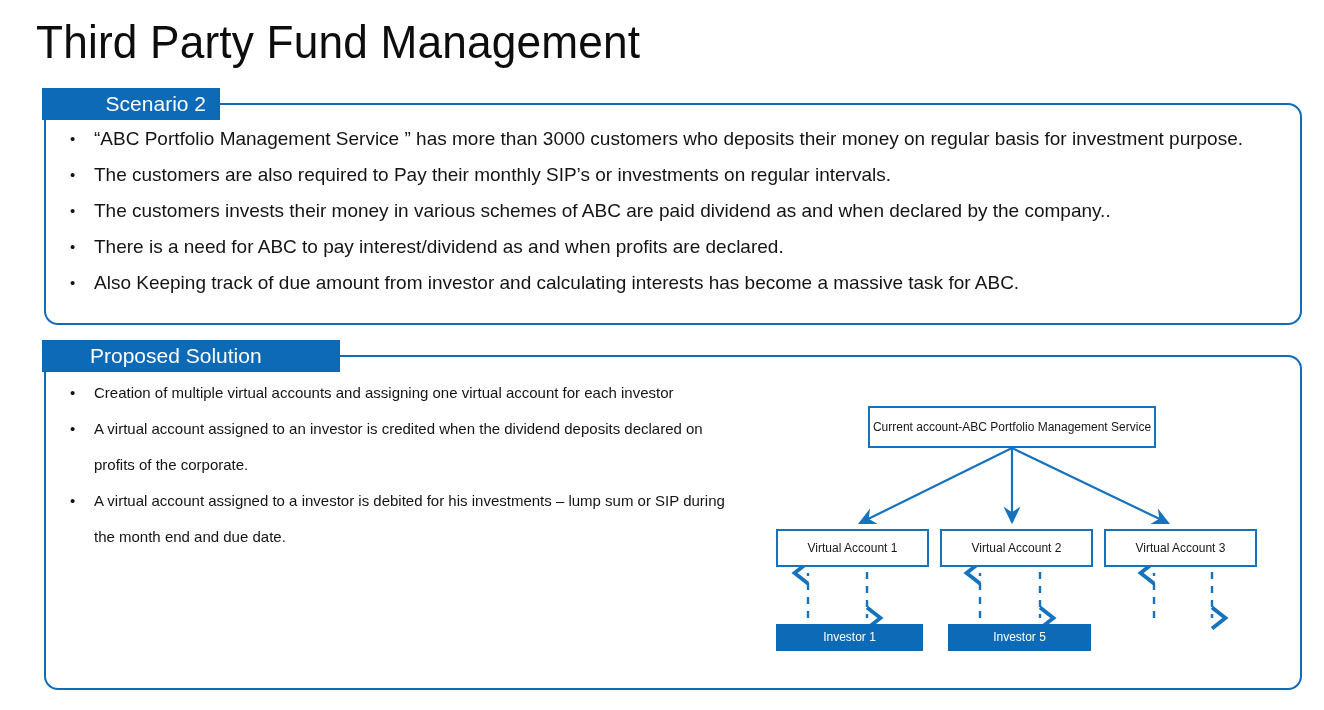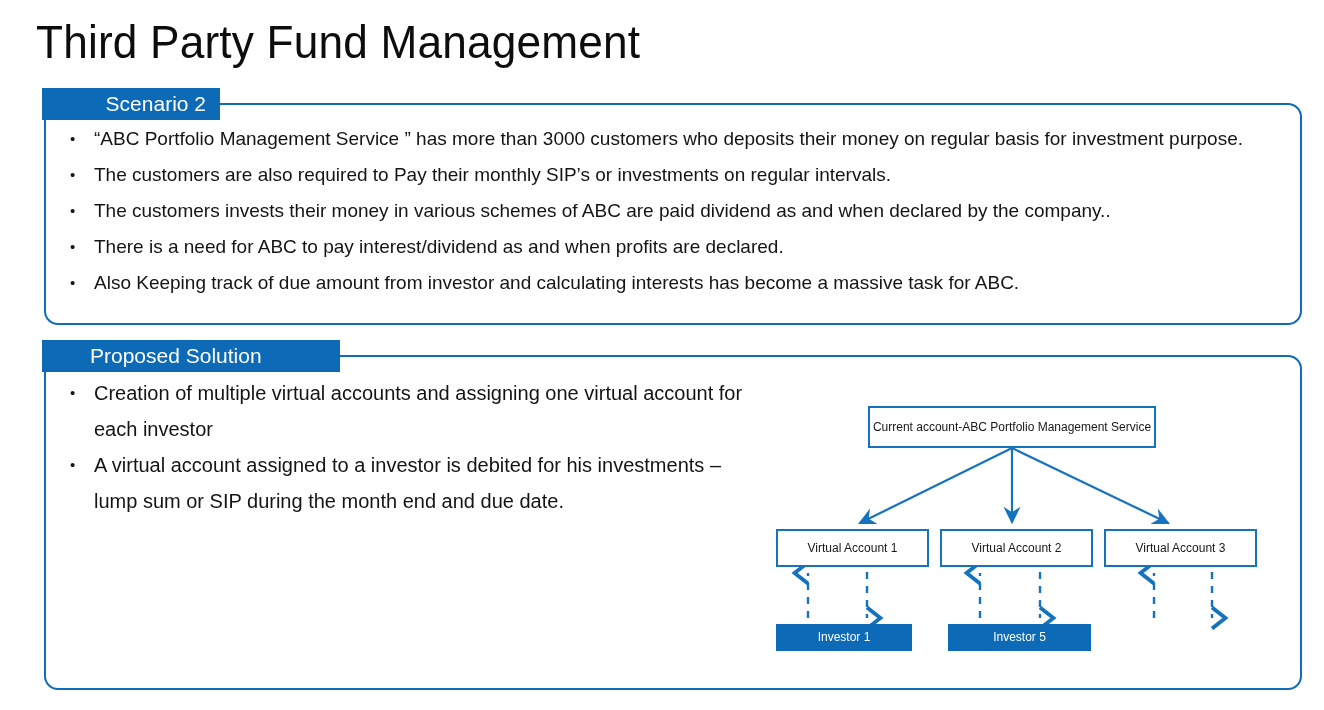--- a/index.html
+++ b/index.html
@@ -108,21 +108,21 @@
     line-height: 36px;
     white-space: nowrap;
   }
 
   #solution-bullets {
     left: 44px;
     top: 375px;
     width: 700px;
   }
   #solution-bullets .bullet-item {
-    font-size: 20px;
+    font-size: 15px;
     line-height: 36px;
     margin-bottom: 0px;
   }
 
   
   #diagram {
     position: absolute;
     left: 760px;
     top: 390px;
     width: 530px;
@@ -153,21 +153,21 @@
     border: 2px solid #0c6ab6;
     color: #ffffff;
   }
 
   #node-current-account { left: 108px; top: 16px;  width: 288px; height: 42px; }
 
   #node-va-1 { left: 16px;  top: 139px; width: 153px; height: 38px; }
   #node-va-2 { left: 180px; top: 139px; width: 153px; height: 38px; }
   #node-va-3 { left: 344px; top: 139px; width: 153px; height: 38px; }
 
-  #node-inv-1 { left: 16px;  top: 234px; width: 136px; height: 27px; }
+  #node-inv-1 { left: 16px;  top: 234px; width: 147px; height: 27px; }
   #node-inv-2 { left: 188px; top: 234px; width: 143px; height: 27px; }
   #node-inv-3 { left: 362px; top: 234px; width: 143px; height: 27px; }
 </style>
 </head>
 <body>
 
 <div id="slide-title">Third Party Fund Management</div>
 
 <div class="panel" id="panel-scenario"></div>
 <div class="panel-badge" id="badge-scenario">Scenario 2</div>
@@ -178,20 +178,21 @@
   <li class="bullet-item">The customers invests their money in various schemes of ABC are paid dividend as and when declared by the company..</li>
   <li class="bullet-item">There is a need for ABC to pay interest/dividend as and when profits are declared.</li>
   <li class="bullet-item">Also Keeping track of due amount from investor and calculating interests has become a massive task for ABC.</li>
 </ul>
 
 <div class="panel" id="panel-solution"></div>
 <div class="panel-badge" id="badge-solution">Proposed Solution</div>
 
 <ul class="bullet-list" id="solution-bullets">
   <li class="bullet-item">Creation of multiple virtual accounts and assigning one virtual account for each investor</li>
+  <li class="bullet-item">A virtual account assigned to an investor is credited when the dividend deposits declared on profits of the corporate.</li>
   <li class="bullet-item">A virtual account assigned to a investor is debited for his investments – lump sum or SIP during the month end and due date.</li>
 </ul>
 
 <div id="diagram">
 
   <svg id="diagram-svg" width="530" height="275" viewBox="0 0 530 275">
     <defs>
       <marker id="arrow-solid" markerWidth="9" markerHeight="9" refX="7" refY="4.5" orient="auto" markerUnits="strokeWidth">
         <path d="M0,0.6 L8,4.5 L0,8.4 L2.6,4.5 Z" fill="#1572bd"></path>
       </marker>

